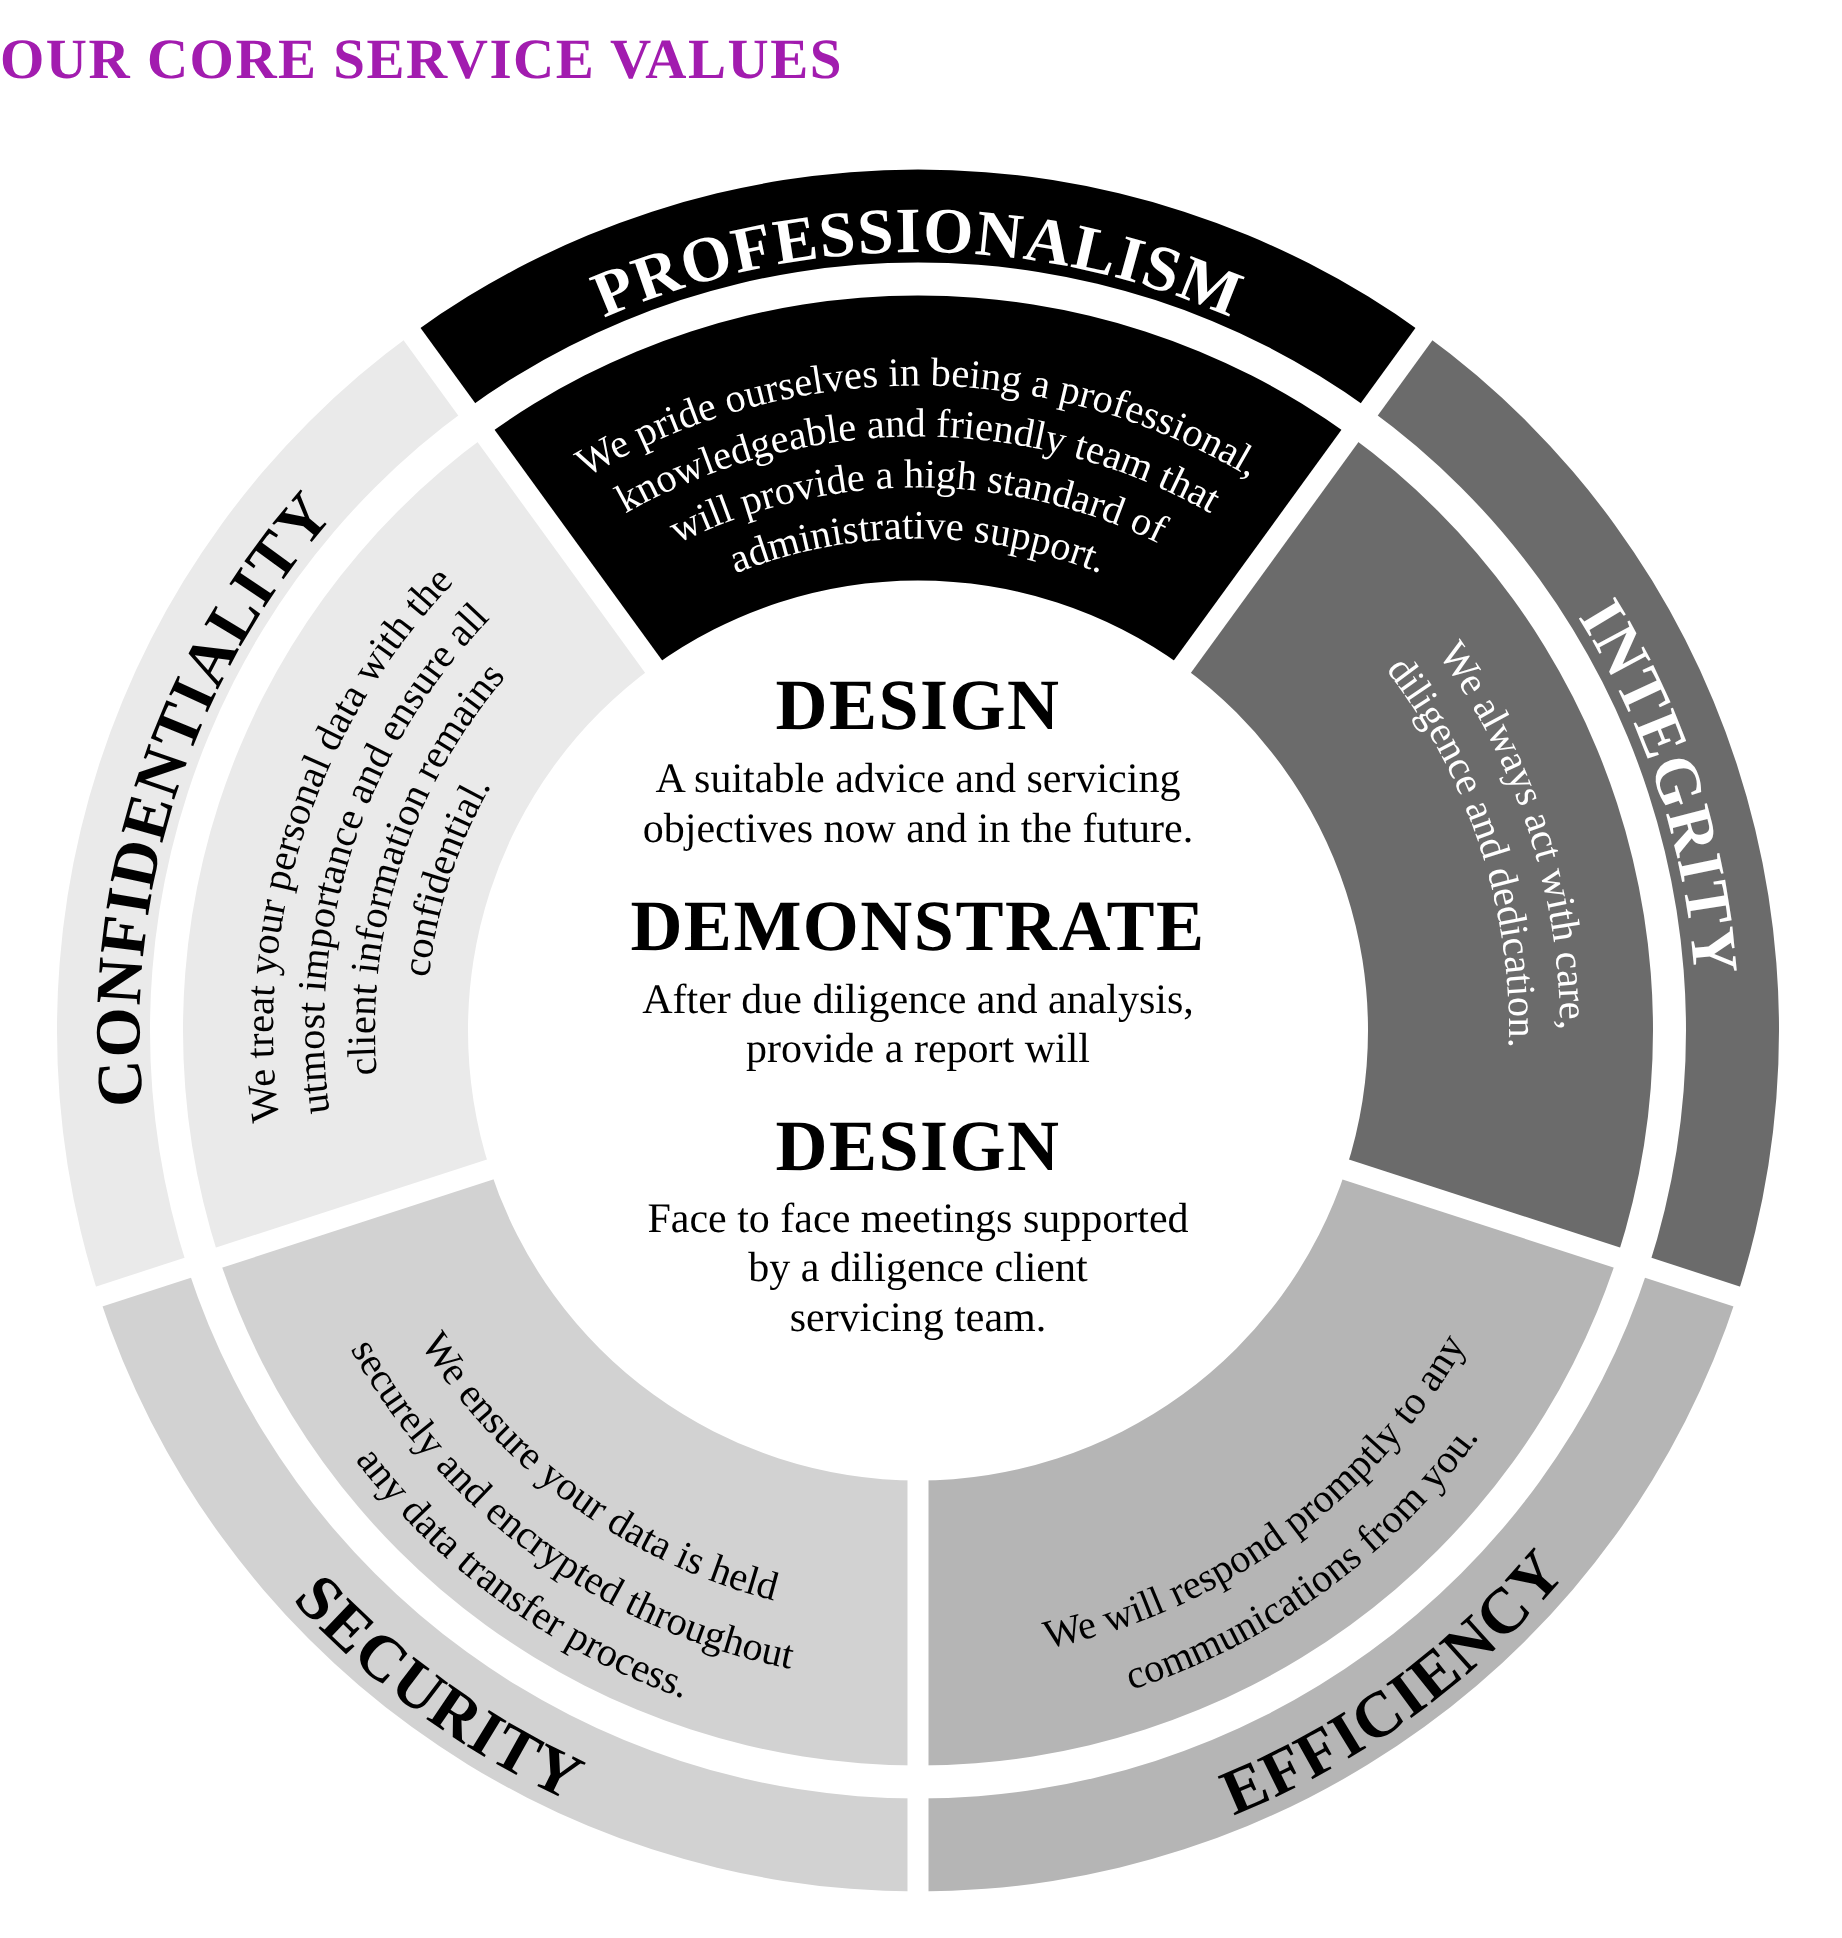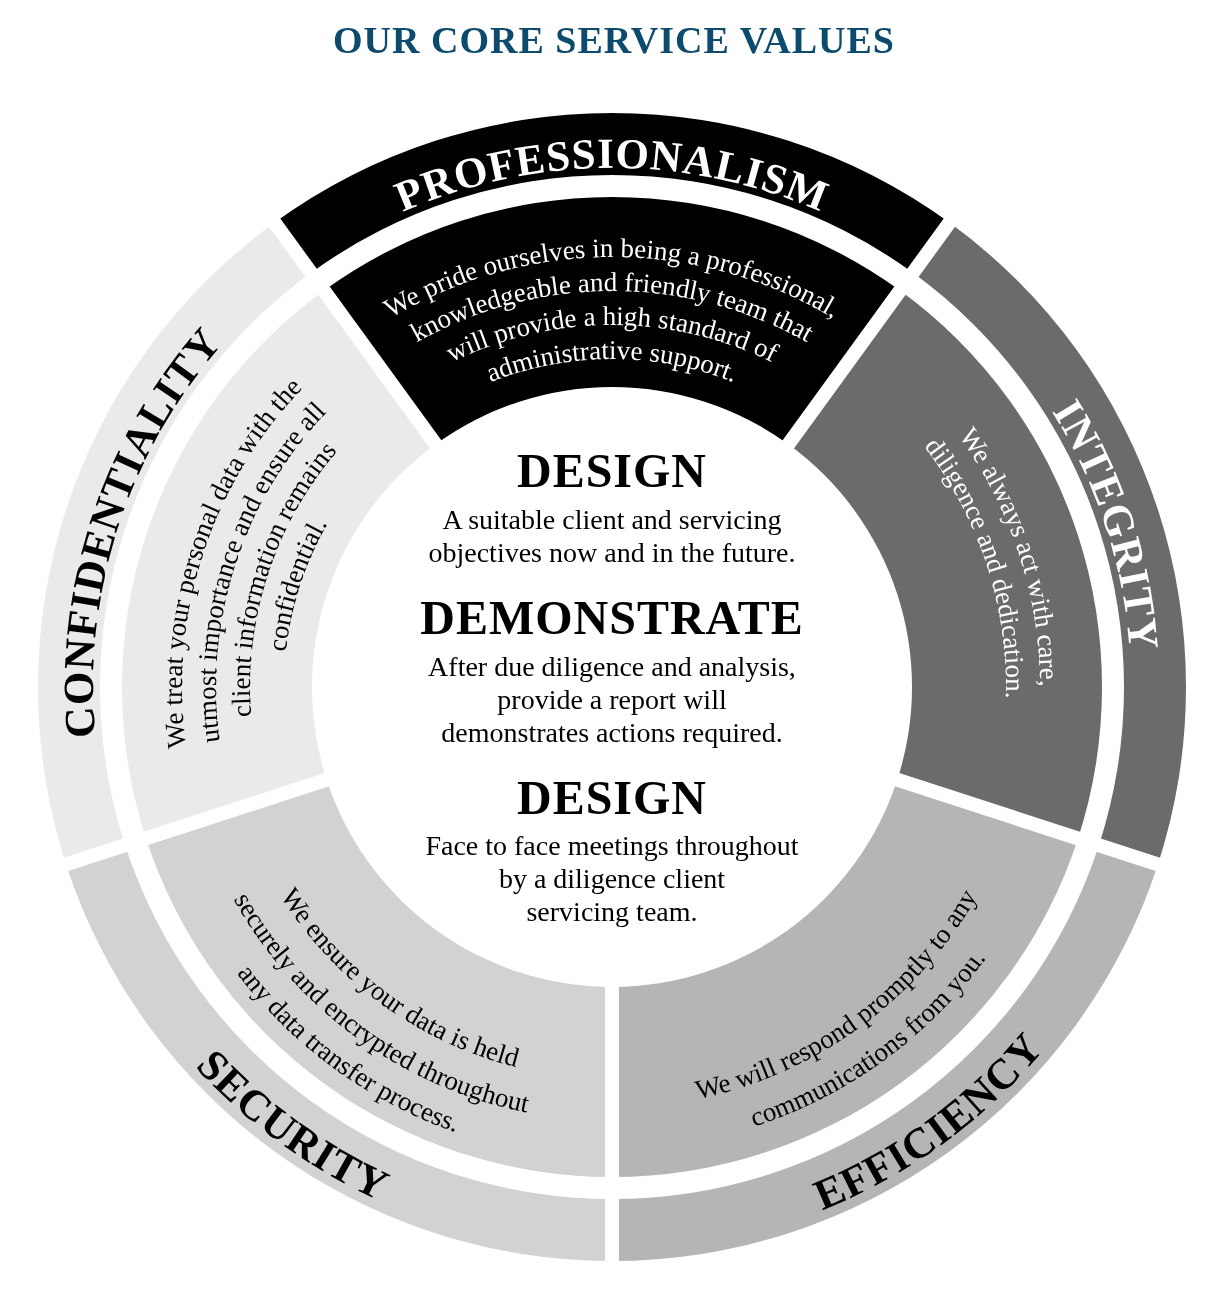--- a/index.html
+++ b/index.html
@@ -14,25 +14,24 @@
     background: #ffffff;
     overflow: hidden;
     font-family: "Liberation Serif", "DejaVu Serif", serif;
     color: #000;
   }
   .title {
     position: absolute;
     top: 18px;
     left: 0;
     width: 1228px;
-    text-align: center;
     font-size: 38px;
     font-weight: bold;
     letter-spacing: 1px;
-    color: #0c4a6e;
+    color: #a21caf;
   }
   svg.wheel {
     position: absolute;
     left: 0;
     top: 0;
   }
   .arc-label {
     font-family: "Liberation Serif", "DejaVu Serif", serif;
     font-size: 43px;
     font-weight: bold;
@@ -137,30 +136,29 @@
         <text class="arc-desc" fill="#000000"><textPath startOffset="50%" href="#descpath4_0" xlink:href="#descpath4_0">We treat your personal data with the</textPath></text>
         <text class="arc-desc" fill="#000000"><textPath startOffset="50%" href="#descpath4_1" xlink:href="#descpath4_1">utmost importance and ensure all</textPath></text>
         <text class="arc-desc" fill="#000000"><textPath startOffset="50%" href="#descpath4_2" xlink:href="#descpath4_2">client information remains</textPath></text>
         <text class="arc-desc" fill="#000000"><textPath startOffset="50%" href="#descpath4_3" xlink:href="#descpath4_3">confidential.</textPath></text>
       </g>
     </svg>
 
   <div class="center-block">
     <div class="center-section">
       <div class="center-heading">DESIGN</div>
-      <div class="center-line">A suitable client and servicing</div>
+      <div class="center-line">A suitable advice and servicing</div>
       <div class="center-line">objectives now and in the future.</div>
     </div>
     <div class="center-section">
       <div class="center-heading">DEMONSTRATE</div>
       <div class="center-line">After due diligence and analysis,</div>
       <div class="center-line">provide a report will</div>
-      <div class="center-line">demonstrates actions required.</div>
     </div>
     <div class="center-section">
       <div class="center-heading">DESIGN</div>
-      <div class="center-line">Face to face meetings throughout</div>
+      <div class="center-line">Face to face meetings supported</div>
       <div class="center-line">by a diligence client</div>
       <div class="center-line">servicing team.</div>
     </div>
   </div>
 
 </div>
 
 </body></html>

